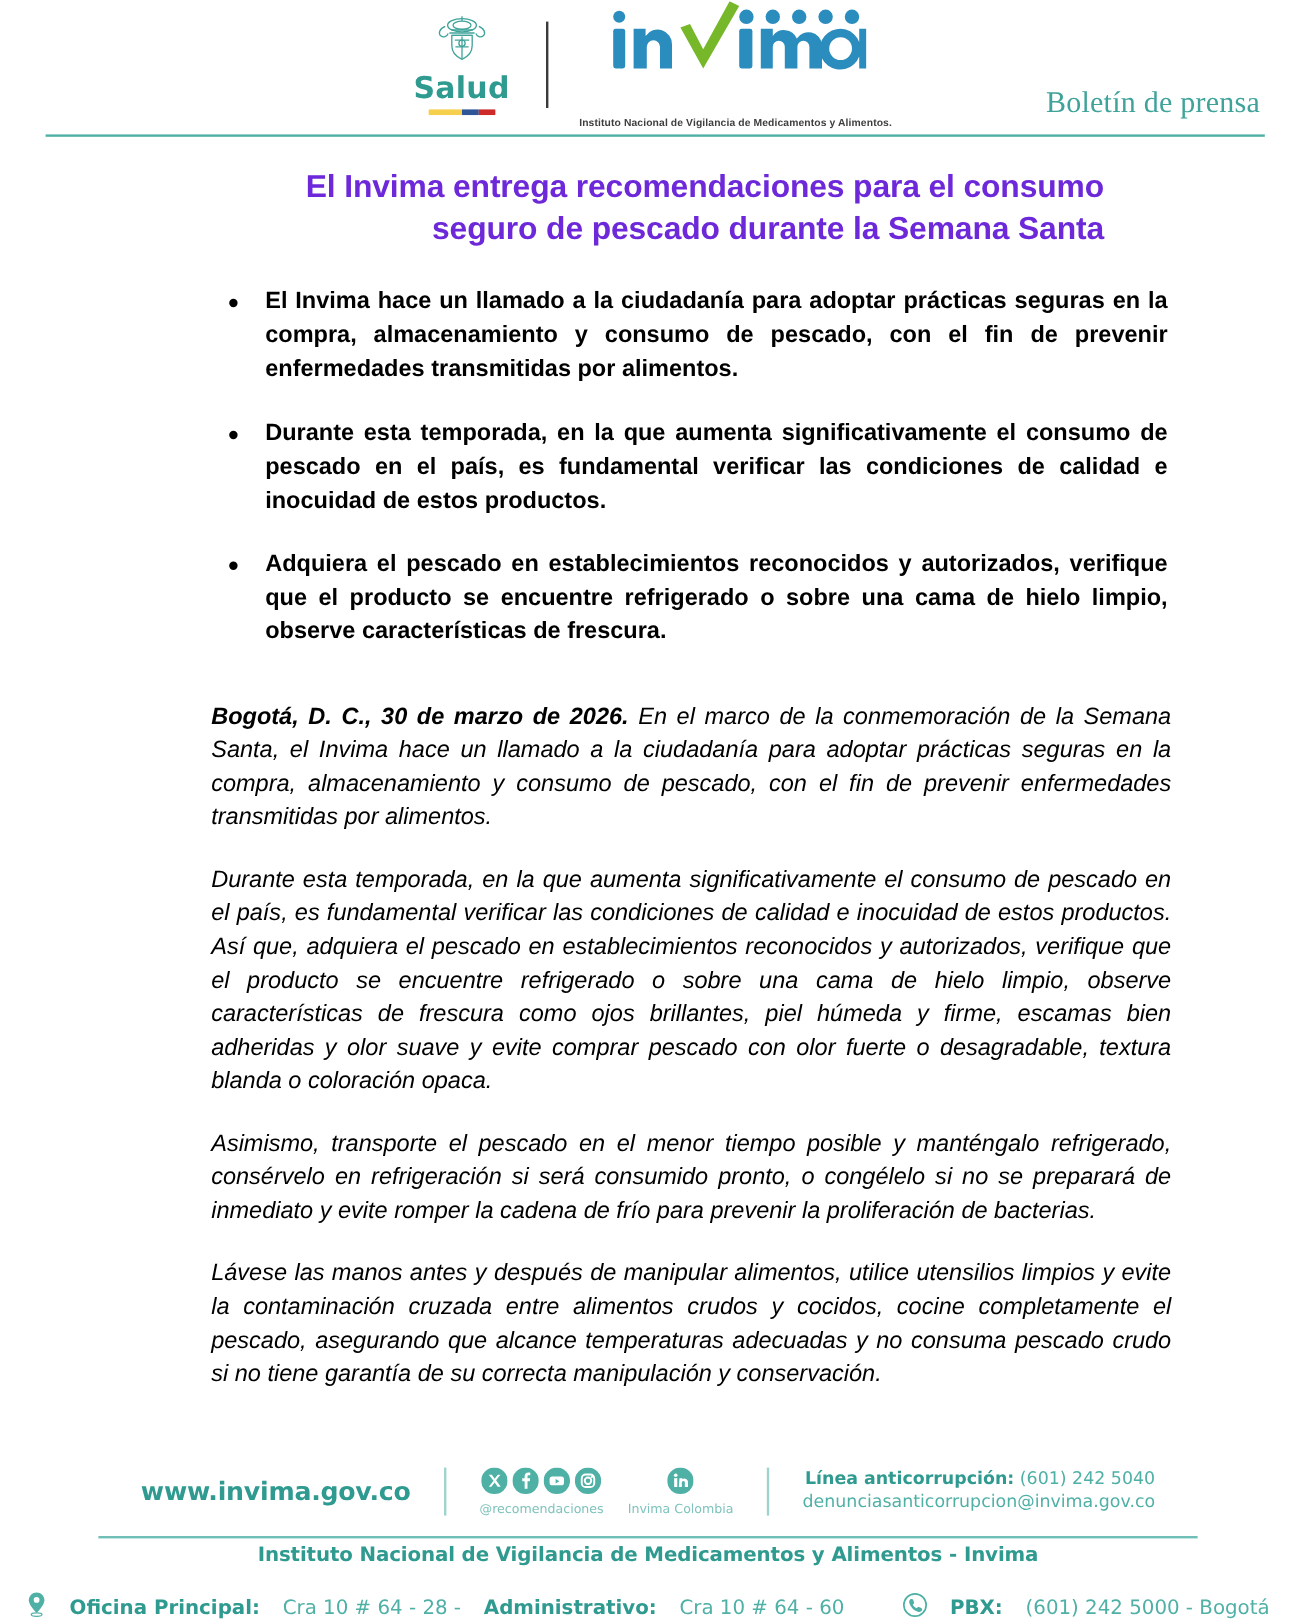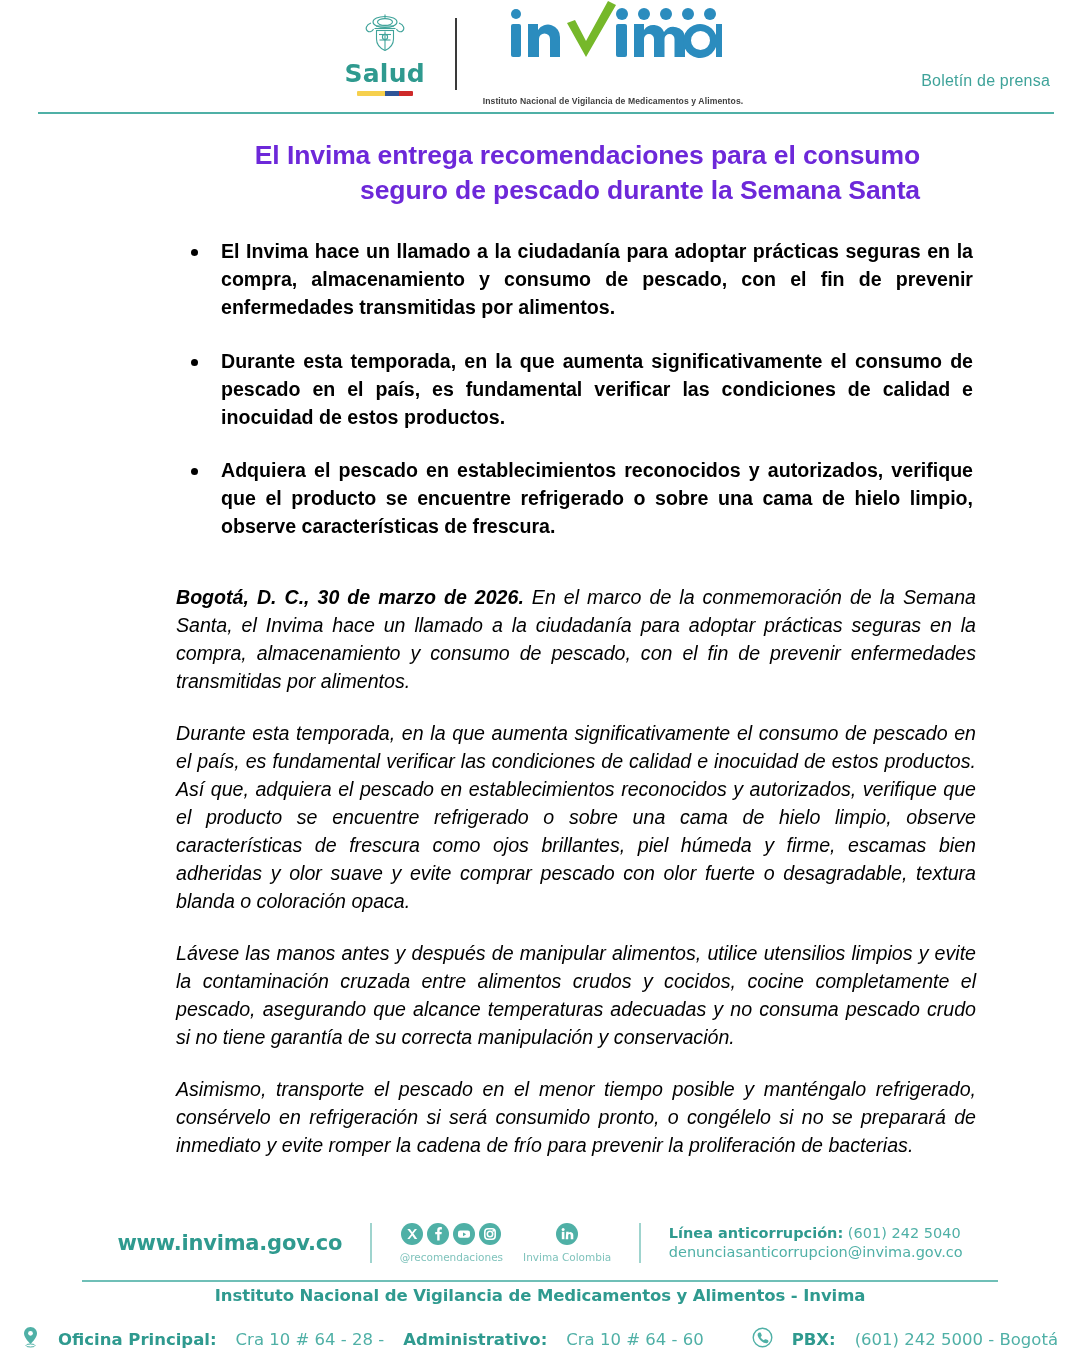--- a/index.html
+++ b/index.html
@@ -78,22 +78,22 @@
     color: #3E3E3E;
     letter-spacing: .1px;
     margin-top: -2px;
     white-space: nowrap;
   }
 
   .bulletin-label {
     position: absolute;
     right: 30px;
     top: 72px;
-    font-family: Liberation Sans, sans-serif;
-    font-size: 16px;
+    font-family: Liberation Serif, serif;
+    font-size: 25px;
     color: #3FA39A;
     letter-spacing: .2px;
   }
   .header-rule {
     position: absolute;
     left: 38px;
     right: 26px;
     top: 112px;
     height: 2px;
     background: #4FB0A6;
@@ -170,20 +170,21 @@
     bottom: 72px;
     height: 70px;
     display: flex;
     align-items: center;
     justify-content: center;
   }
   .footer-inner {
     display: flex;
     align-items: center;
     gap: 12px;
+    text-align: right;
   }
   .footer-url {
     font-family: "DejaVu Sans", sans-serif;
     font-size: 21px;
     font-weight: 700;
     color: #2F9A8F;
     padding-right: 16px;
     letter-spacing: -0.2px;
   }
   .vsep {
@@ -335,22 +336,22 @@
 
   <ul class="bullets">
     <li>El Invima hace un llamado a la ciudadanía para adoptar prácticas seguras en la compra, almacenamiento y consumo de pescado, con el fin de prevenir enfermedades transmitidas por alimentos.</li>
     <li>Durante esta temporada, en la que aumenta significativamente el consumo de pescado en el país, es fundamental verificar las condiciones de calidad e inocuidad de estos productos.</li>
     <li>Adquiera el pescado en establecimientos reconocidos y autorizados, verifique que el producto se encuentre refrigerado o sobre una cama de hielo limpio, observe características de frescura.</li>
   </ul>
 
   <div class="body-copy">
     <p><span class="dateline">Bogotá, D. C., 30 de marzo de 2026.</span><span> En el marco de la conmemoración de la Semana Santa, el Invima hace un llamado a la ciudadanía para adoptar prácticas seguras en la compra, almacenamiento y consumo de pescado, con el fin de prevenir enfermedades transmitidas por alimentos.</span></p>
     <p>Durante esta temporada, en la que aumenta significativamente el consumo de pescado en el país, es fundamental verificar las condiciones de calidad e inocuidad de estos productos. Así que, adquiera el pescado en establecimientos reconocidos y autorizados, verifique que el producto se encuentre refrigerado o sobre una cama de hielo limpio, observe características de frescura como ojos brillantes, piel húmeda y firme, escamas bien adheridas y olor suave y evite comprar pescado con olor fuerte o desagradable, textura blanda o coloración opaca.</p>
+    <p>Asimismo, transporte el pescado en el menor tiempo posible y manténgalo refrigerado, consérvelo en refrigeración si será consumido pronto, o congélelo si no se preparará de inmediato y evite romper la cadena de frío para prevenir la proliferación de bacterias.</p>
     <p>Lávese las manos antes y después de manipular alimentos, utilice utensilios limpios y evite la contaminación cruzada entre alimentos crudos y cocidos, cocine completamente el pescado, asegurando que alcance temperaturas adecuadas y no consuma pescado crudo si no tiene garantía de su correcta manipulación y conservación.</p>
-    <p>Asimismo, transporte el pescado en el menor tiempo posible y manténgalo refrigerado, consérvelo en refrigeración si será consumido pronto, o congélelo si no se preparará de inmediato y evite romper la cadena de frío para prevenir la proliferación de bacterias.</p>
   </div>
 
 </div>
 
 <div class="footer-band">
   <div class="footer-inner">
 
     <span class="footer-url">www.invima.gov.co</span>
 
     <span class="vsep"></span>

